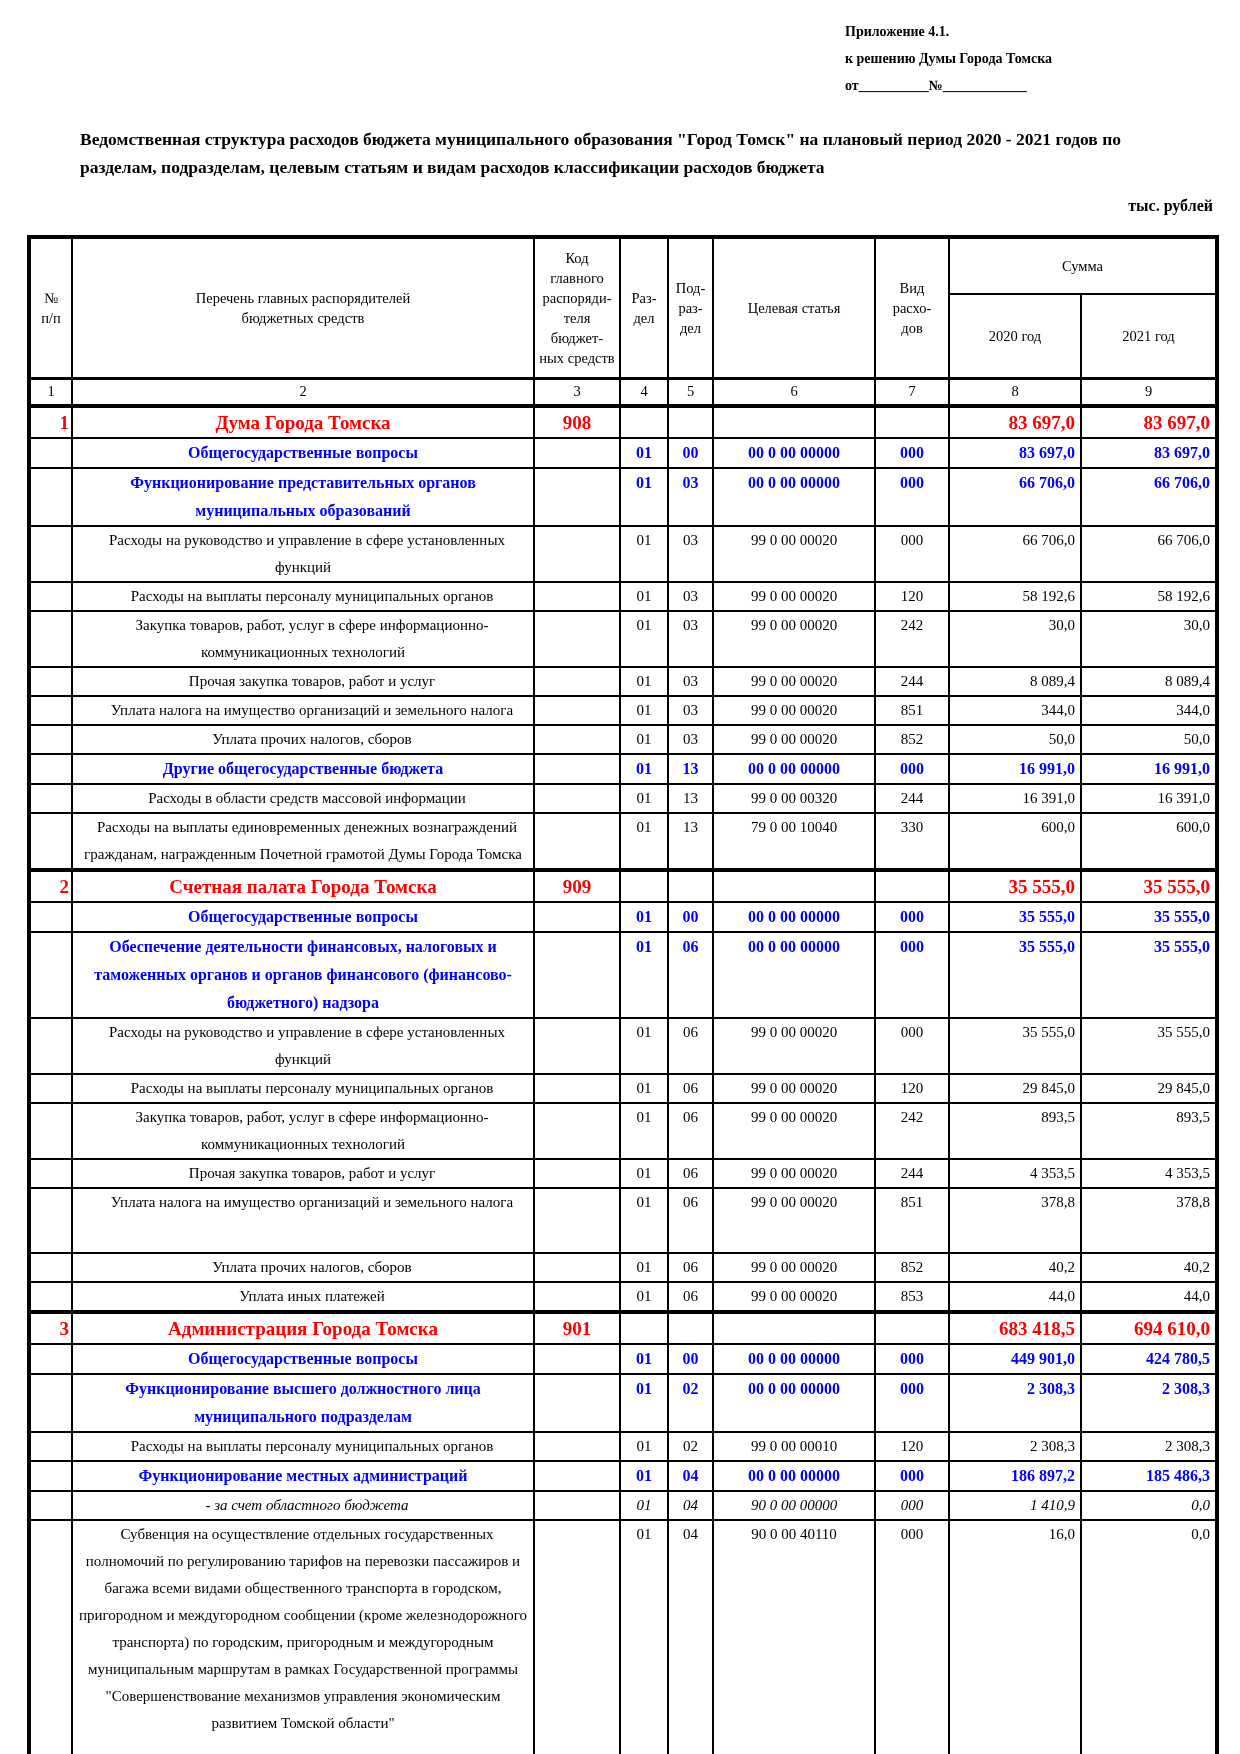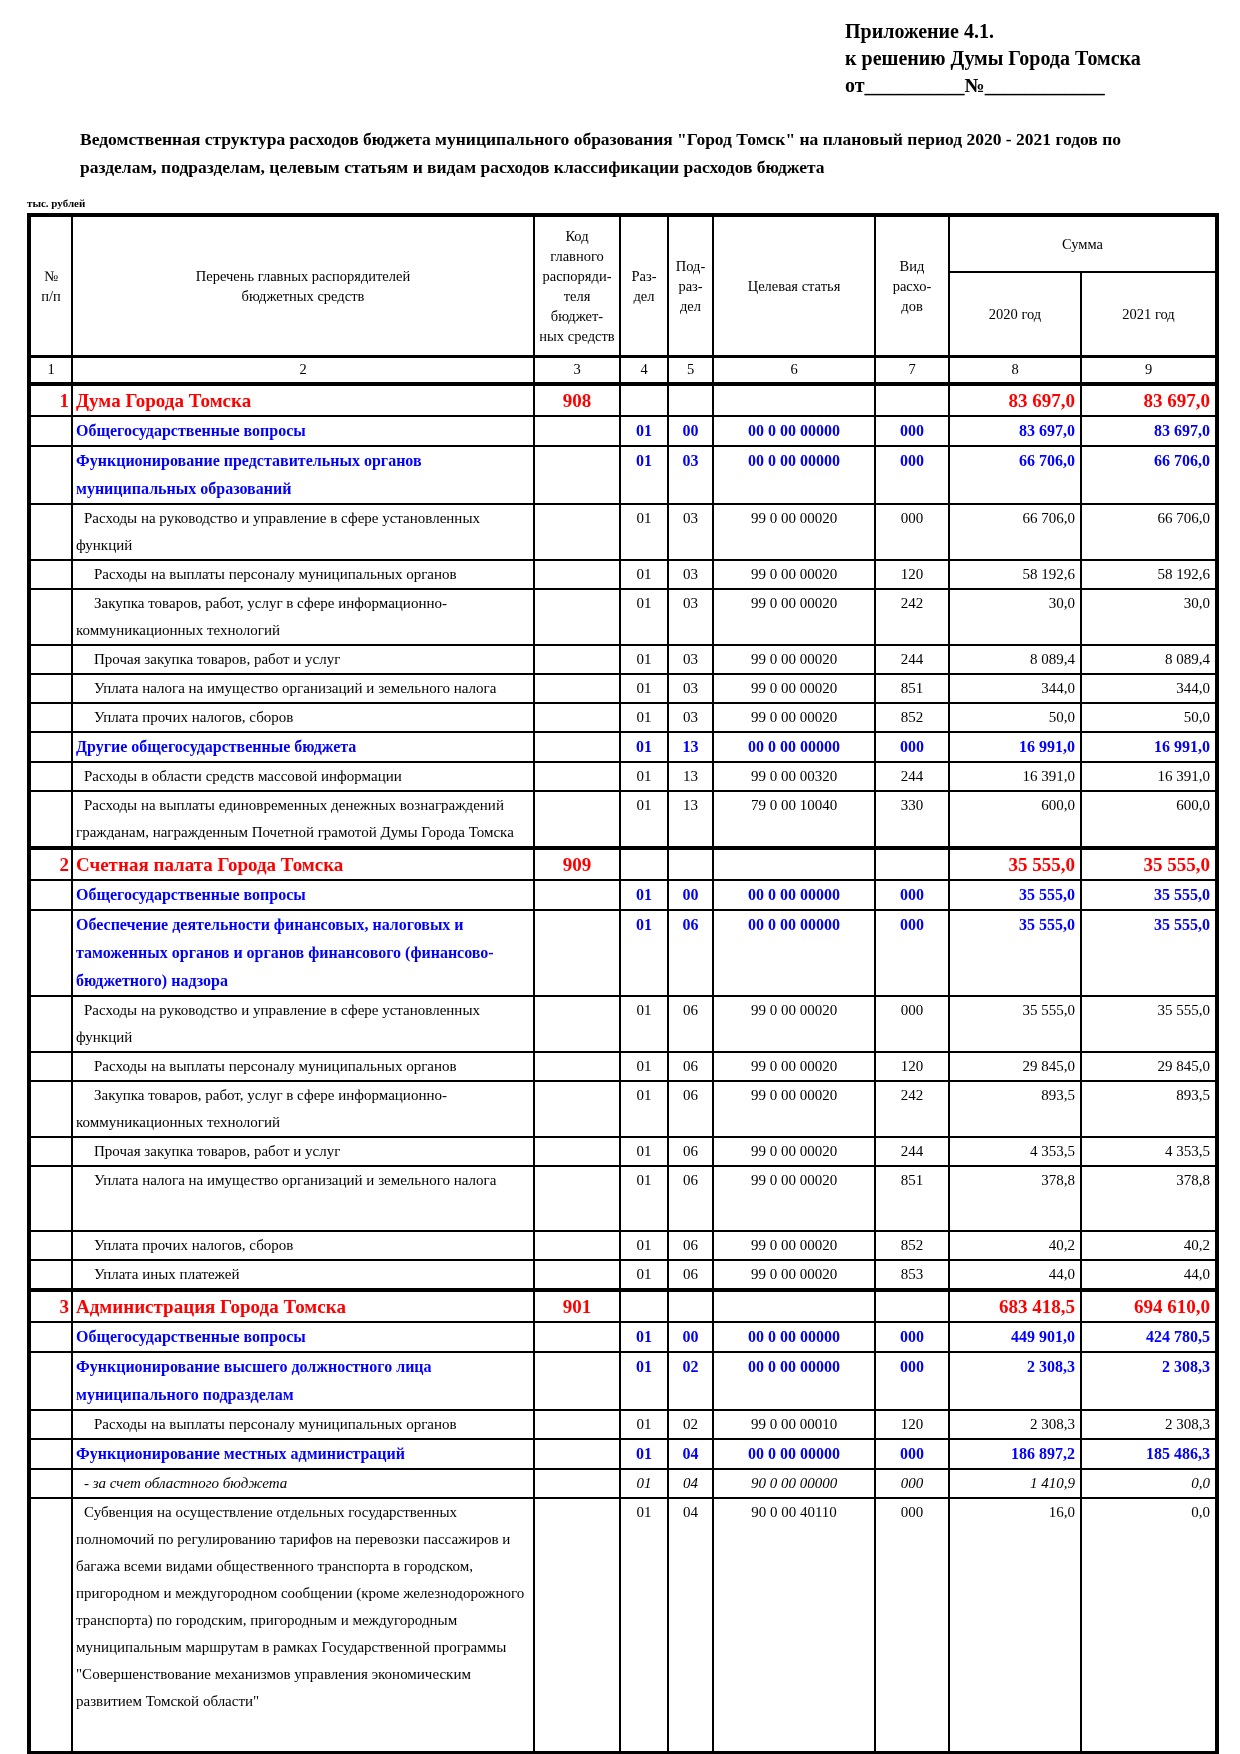--- a/index.html
+++ b/index.html
@@ -1,25 +1,25 @@
 <!DOCTYPE html>
 <html lang="ru"><head>
 <meta charset="utf-8">
 <style>
   html,body{margin:0;padding:0;background:#fff;}
   body{font-family:"Liberation Serif","DejaVu Serif",serif;color:#000;}
   .page{position:relative;width:1240px;min-height:1754px;background:#fff;box-sizing:border-box;padding:18px 27px 0 27px;}
 
   
-  .appendix{margin-left:818px;font-weight:bold;font-size:20px;line-height:27px;white-space:pre-line;}
+  .appendix{margin-left:818px;font-weight:bold;font-size:14px;line-height:27px;white-space:pre-line;}
 
   
   .doc-title{margin:26px auto 0 auto;width:1080px;font-weight:bold;font-size:17.5px;line-height:28px;}
 
-  .units{width:1186px;font-weight:bold;font-size:11px;margin-top:16px;margin-bottom:4px;}
+  .units{width:1186px;text-align:right;font-weight:bold;font-size:16px;margin-top:16px;margin-bottom:20px;}
 
   table.budget{border-collapse:collapse;table-layout:fixed;width:1186px;border:4px solid #000;}
   table.budget col.c1{width:43px;}
   table.budget col.c2{width:462px;}
   table.budget col.c3{width:86px;}
   table.budget col.c4{width:48px;}
   table.budget col.c5{width:45px;}
   table.budget col.c6{width:162px;}
   table.budget col.c7{width:74px;}
   table.budget col.c8{width:132px;}
@@ -28,21 +28,21 @@
   th,td{border:2px solid #000;overflow:hidden;}
   th{font-weight:normal;font-size:14.5px;text-align:center;vertical-align:middle;white-space:pre-line;line-height:20px;padding:2px 3px;}
   th.h-sum{height:50px;text-align:center;}
   th.h-year{height:78px;}
   tr.colnums td{height:24px;text-align:center;font-size:14.5px;line-height:22px;border-top:3px solid #000;border-bottom:3px solid #000;padding:0;}
 
   td{font-size:15px;line-height:27px;vertical-align:top;padding:0 3px;}
   td.c-num{text-align:right;padding-right:2px;}
   td.c-code,td.c-rz,td.c-pr,td.c-csr,td.c-vr{text-align:center;}
   td.c-v20,td.c-v21{text-align:right;padding-right:5px;}
-  td.c-name{text-align:left;}
+  td.c-name{text-align:center;}
   tr.ind1 td.c-name{text-indent:8px;}
   tr.ind2 td.c-name{text-indent:18px;}
 
   tr.section td{color:#f00;font-weight:bold;font-size:19px;line-height:29px;border-top:4px solid #000;}
   tr.sub td{color:#00f;font-weight:bold;font-size:16px;line-height:28px;}
   tr.sub td.c-name .lbl{}
   tr.italic td{font-style:italic;}
   tr.tall td{padding-bottom:36px;}
 </style>
 </head>

